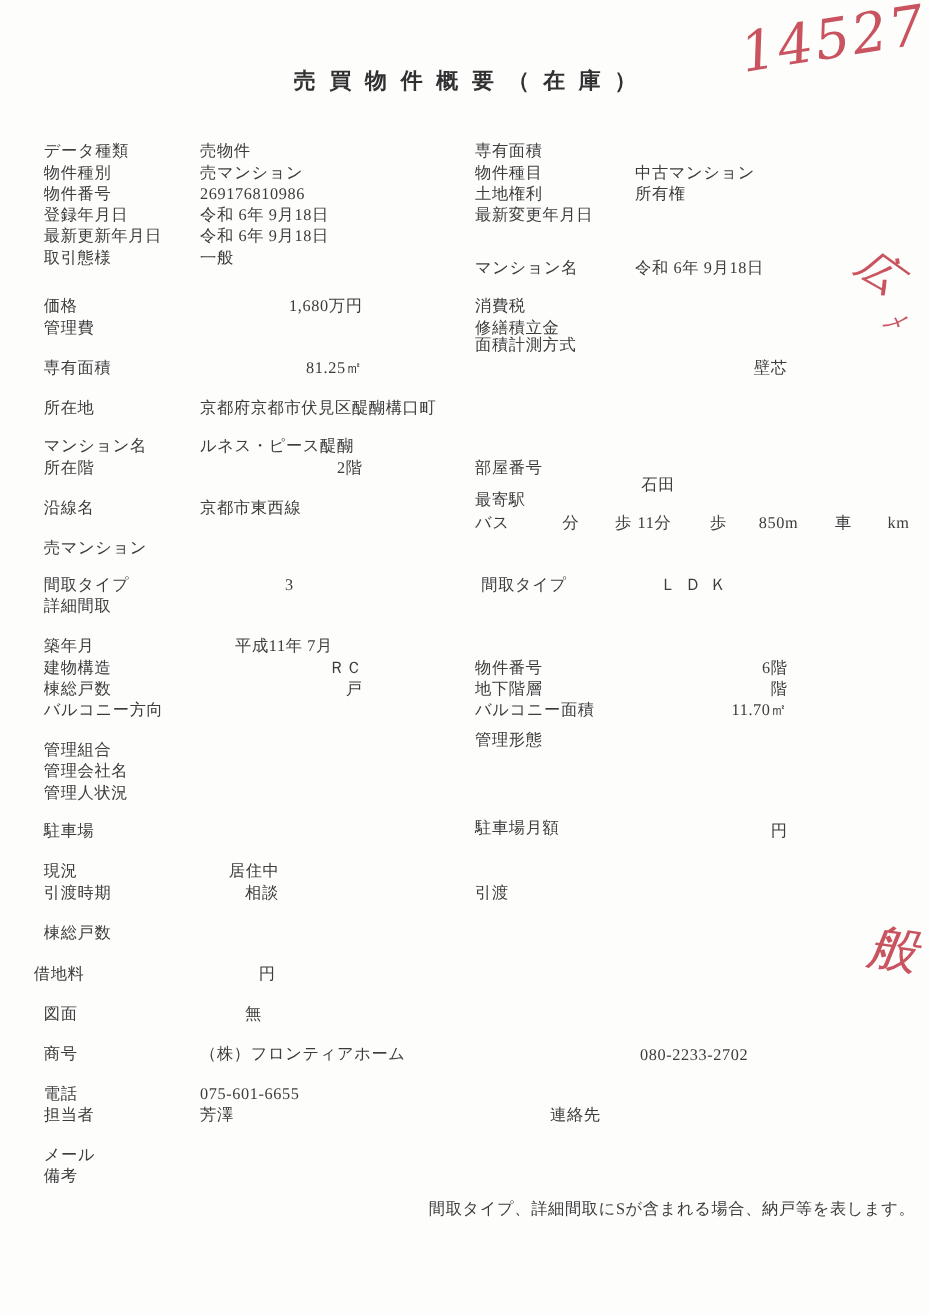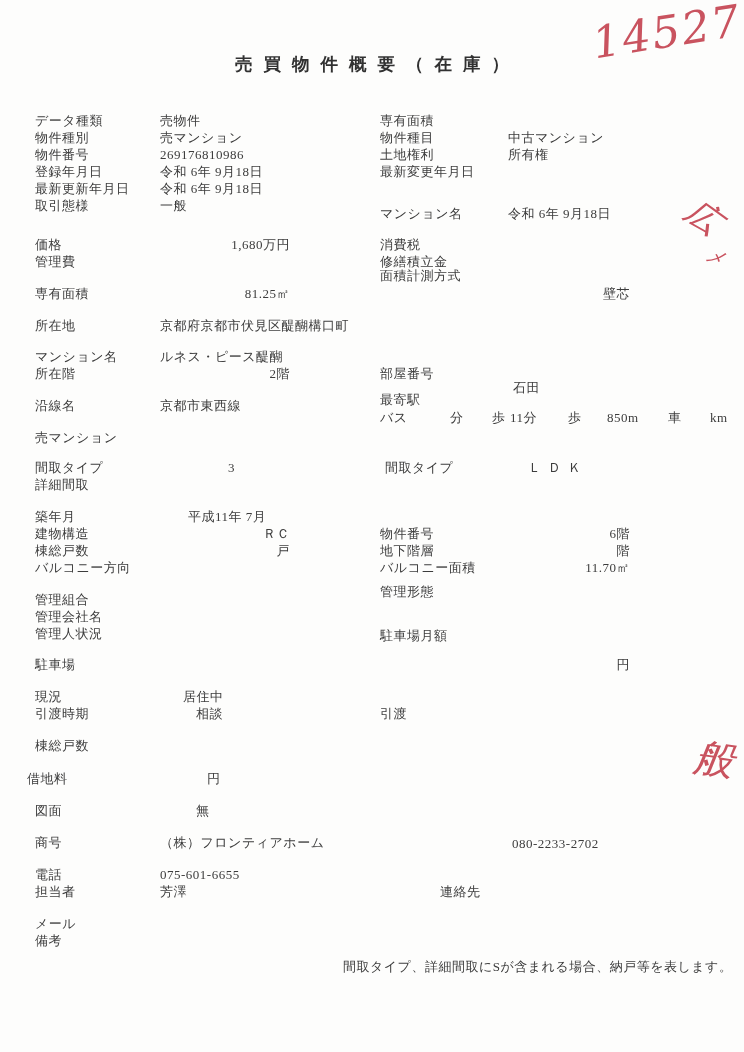--- a/index.html
+++ b/index.html
@@ -124,21 +124,21 @@
 <div class="f r" style="left:450px;top:543px;width:180px">階</div>
 <div class="f" style="left:380px;top:560px">バルコニー面積</div>
 <div class="f r" style="left:450px;top:560px;width:180px">11.70㎡</div>
 
 <div class="f" style="left:35px;top:592px">管理組合</div>
 <div class="f" style="left:35px;top:609px">管理会社名</div>
 <div class="f" style="left:35px;top:626px">管理人状況</div>
 <div class="f" style="left:380px;top:584px">管理形態</div>
 
 <div class="f" style="left:35px;top:657px">駐車場</div>
-<div class="f" style="left:380px;top:628px">駐車場月額</div>
+<div class="f" style="left:380px;top:654px">駐車場月額</div>
 <div class="f r" style="left:450px;top:657px;width:180px">円</div>
 
 <div class="f" style="left:35px;top:689px">現況</div>
 <div class="f" style="left:183px;top:689px">居住中</div>
 <div class="f" style="left:35px;top:706px">引渡時期</div>
 <div class="f" style="left:196px;top:706px">相談</div>
 <div class="f" style="left:380px;top:706px">引渡</div>
 
 <div class="f" style="left:35px;top:738px">棟総戸数</div>
 

